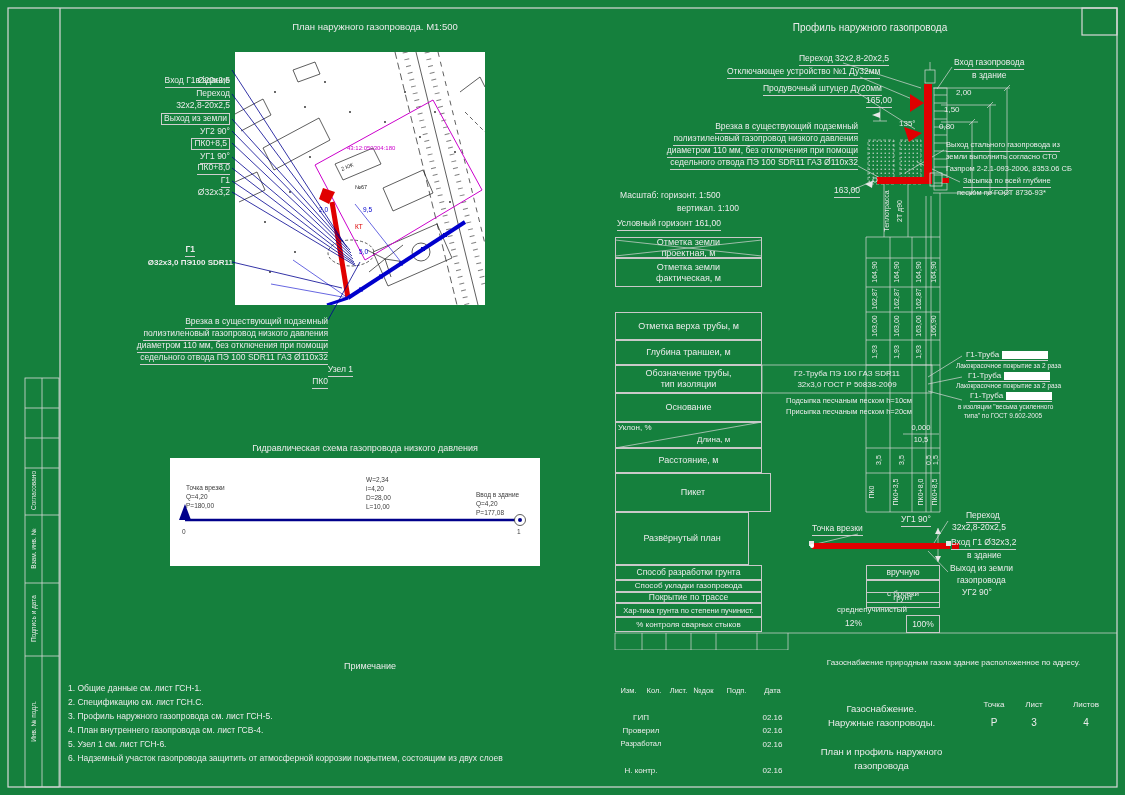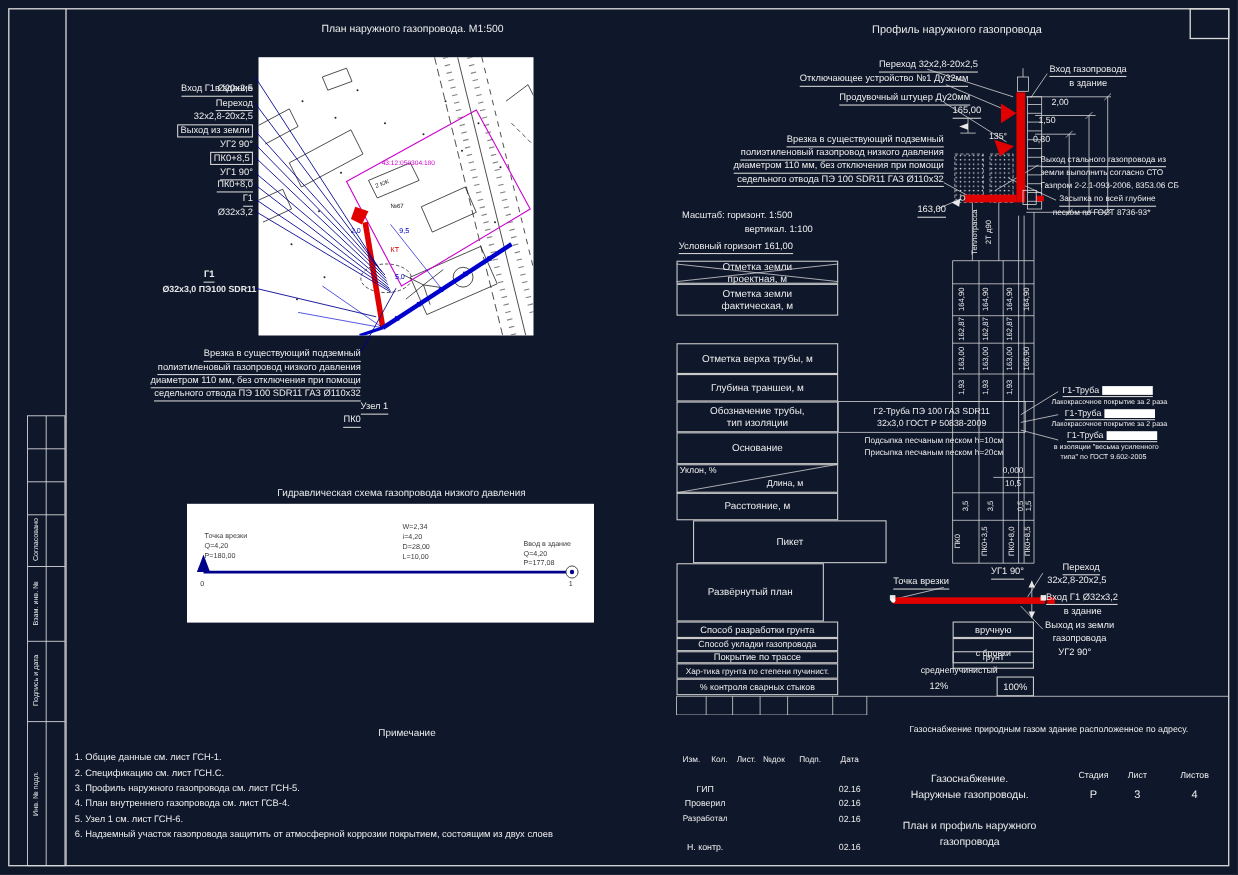--- a/index.html
+++ b/index.html
@@ -1,17 +1,17 @@
 <!DOCTYPE html>
 <html><head>
 <meta charset="utf-8">
 <style>
 *{margin:0;padding:0;box-sizing:border-box}
 body{background:#575757;font-family:"Liberation Sans",sans-serif}
-#sheet{position:relative;width:1125px;height:795px;background:#0f172a;overflow:hidden}
+#sheet{position:relative;width:1125px;height:795px;background:#15803d;overflow:hidden}
 .abs{position:absolute}
 .t{position:absolute;color:#ebebeb;font-size:8.5px;line-height:1.15;white-space:nowrap;font-family:"Liberation Sans",sans-serif}
 .u{border-bottom:1px solid #cfcfcf;padding-bottom:1px}
 .bx{border:1px solid #cfcfcf;padding:0 2px}
 .ctr{text-align:center}
 .b{font-weight:bold}
 .f6{font-size:6px}.f62{font-size:6.2px}.f65{font-size:6.5px}.f75{font-size:7.5px}
 .f8{font-size:8px}.f9{font-size:9px}.f95{font-size:9.5px}.f10{font-size:10px}
 .cell{position:absolute;border:1px solid #c9c9c9;color:#ebebeb;font-size:9px;line-height:1.2;display:flex;flex-direction:column;align-items:center;justify-content:center;text-align:center;font-family:"Liberation Sans",sans-serif}
 .vv{position:absolute;color:#ebebeb;font-size:7px;width:34px;height:10px;display:flex;align-items:center;justify-content:center;transform:rotate(-90deg);white-space:nowrap}
@@ -367,21 +367,21 @@
 <div class="cell" style="left:615px;top:365px;width:147px;height:28px">
       <span>Обозначение трубы,</span>
       <span>тип изоляции</span>
     </div>
 <div class="cell" style="left:615px;top:422px;width:147px;height:26px"></div>
 <div class="t f8" style="left:618px;top:423px">Уклон, %</div>
 <div class="t f8" style="left:697px;top:435px">Длина, м</div>
 <div class="cell" style="left:615px;top:448px;width:147px;height:25px">
       <span>Расстояние, м</span>
     </div>
-<div class="cell" style="left:630px;top:473px;width:176px;height:39px">
+<div class="cell" style="left:615px;top:473px;width:156px;height:39px">
       <span>Пикет</span>
     </div>
 <div class="cell" style="left:615px;top:512px;width:134px;height:53px">
       <span>Развёрнутый план</span>
     </div>
 <div class="cell" style="left:615px;top:565px;width:147px;height:15px;font-size:8.5px">
       <span>Способ разработки грунта</span>
     </div>
 <div class="cell" style="left:615px;top:580px;width:147px;height:12px;font-size:8px">
       <span>Способ укладки газопровода</span>
@@ -465,20 +465,20 @@
 <div class="t f75 ctr" style="left:615px;top:740px;width:52px">Разработал</div>
 <div class="t f8 ctr" style="left:615px;top:766px;width:52px">Н. контр.</div>
 <div class="t f8 ctr" style="left:757px;top:713px;width:31px">02.16</div>
 <div class="t f8 ctr" style="left:757px;top:726px;width:31px">02.16</div>
 <div class="t f8 ctr" style="left:757px;top:740px;width:31px">02.16</div>
 <div class="t f8 ctr" style="left:757px;top:766px;width:31px">02.16</div>
 <div class="t f95 ctr" style="left:790px;top:704px;width:183px">Газоснабжение.</div>
 <div class="t f95 ctr" style="left:790px;top:718px;width:183px">Наружные газопроводы.</div>
 <div class="t f95 ctr" style="left:790px;top:747px;width:183px">План и профиль наружного</div>
 <div class="t f95 ctr" style="left:790px;top:761px;width:183px">газопровода</div>
-<div class="t f8 ctr" style="left:975px;top:700px;width:38px">Стадия</div>
+<div class="t f8 ctr" style="left:975px;top:700px;width:38px">Точка</div>
 <div class="t f8 ctr" style="left:1013px;top:700px;width:42px">Лист</div>
 <div class="t f8 ctr" style="left:1055px;top:700px;width:62px">Листов</div>
 <div class="t f10 ctr" style="left:975px;top:717px;width:38px">Р</div>
 <div class="t f10 ctr" style="left:1013px;top:717px;width:42px">3</div>
 <div class="t f10 ctr" style="left:1055px;top:717px;width:62px">4</div>
 
 </div>
 
 </body></html>

